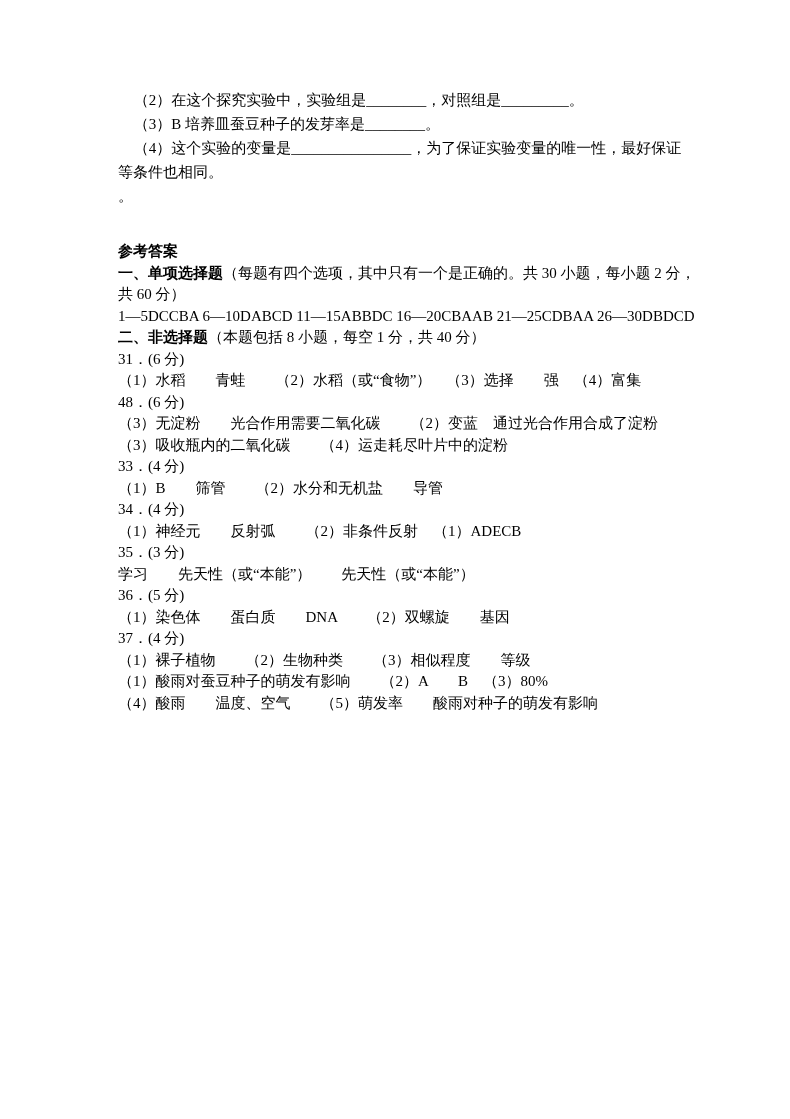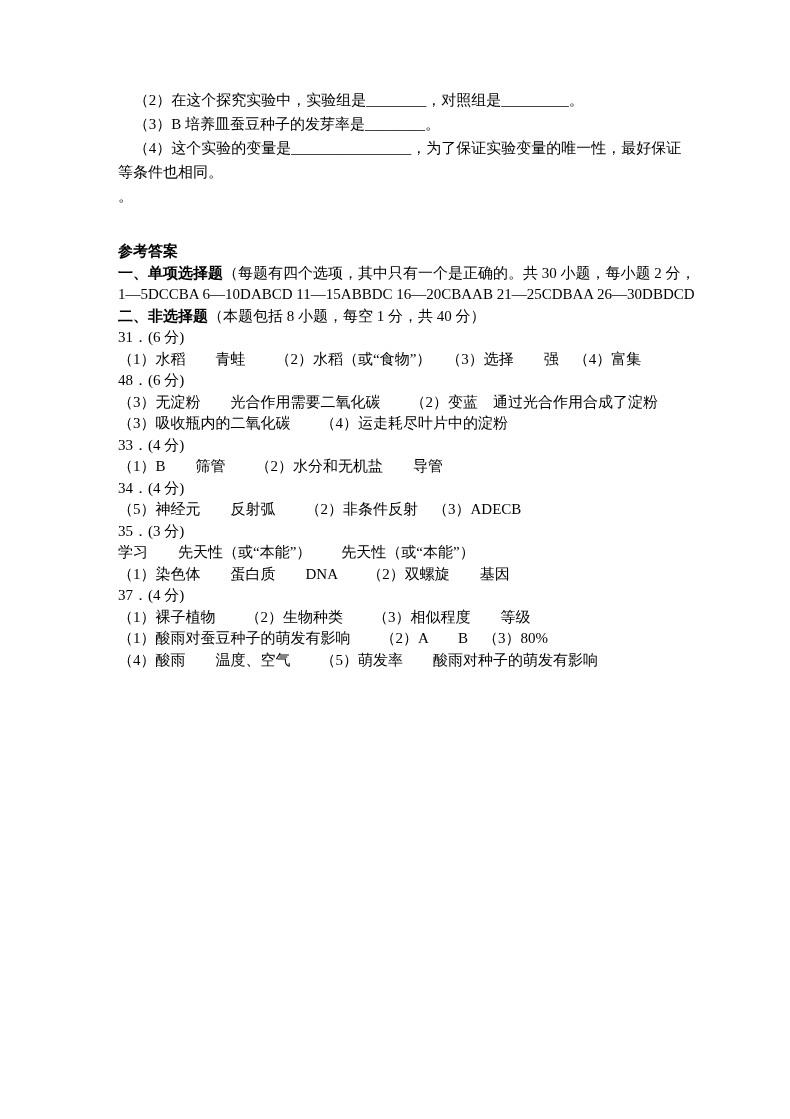--- a/index.html
+++ b/index.html
@@ -46,32 +46,34 @@
   <div class="q-block">
       <div class="line indent"><span>（2）在这个探究实验中，实验组是________，对照组是_________。</span></div>
       <div class="line indent"><span>（3）B 培养皿蚕豆种子的发芽率是________。</span></div>
       <div class="line indent"><span>（4）这个实验的变量是________________，为了保证实验变量的唯一性，最好保证</span></div>
       <div class="line"><span>等条件也相同。</span></div>
       <div class="line"><span>。</span></div>
     </div>
   <div class="a-block">
       <div class="line"><span class="bold">参考答案</span></div>
       <div class="line"><span class="bold">一、单项选择题</span><span>（每题有四个选项，其中只有一个是正确的。共 30 小题，每小题 2 分，</span></div>
+      <div class="line"><span>共 60 分）</span></div>
       <div class="line"><span>1—5DCCBA 6—10DABCD 11—15ABBDC 16—20CBAAB 21—25CDBAA 26—30DBDCD</span></div>
       <div class="line"><span class="bold">二、非选择题</span><span>（本题包括 8 小题，每空 1 分，共 40 分）</span></div>
       <div class="line"><span>31．(6 分)</span></div>
       <div class="line"><span>（1）水稻　　青蛙　　（2）水稻（或“食物”）　（3）选择　　强　（4）富集</span></div>
       <div class="line"><span>48．(6 分)</span></div>
       <div class="line"><span>（3）无淀粉　　光合作用需要二氧化碳　　（2）变蓝　通过光合作用合成了淀粉</span></div>
       <div class="line"><span>（3）吸收瓶内的二氧化碳　　（4）运走耗尽叶片中的淀粉</span></div>
       <div class="line"><span>33．(4 分)</span></div>
       <div class="line"><span>（1）B　　筛管　　（2）水分和无机盐　　导管</span></div>
       <div class="line"><span>34．(4 分)</span></div>
-      <div class="line"><span>（5）神经元　　反射弧　　（2）非条件反射　（3）ADECB</span></div>
+      <div class="line"><span>（1）神经元　　反射弧　　（2）非条件反射　（1）ADECB</span></div>
       <div class="line"><span>35．(3 分)</span></div>
       <div class="line"><span>学习　　先天性（或“本能”）　　先天性（或“本能”）</span></div>
+      <div class="line"><span>36．(5 分)</span></div>
       <div class="line"><span>（1）染色体　　蛋白质　　DNA　　（2）双螺旋　　基因</span></div>
       <div class="line"><span>37．(4 分)</span></div>
       <div class="line"><span>（1）裸子植物　　（2）生物种类　　（3）相似程度　　等级</span></div>
       <div class="line"><span>（1）酸雨对蚕豆种子的萌发有影响　　（2）A　　B　（3）80%</span></div>
       <div class="line"><span>（4）酸雨　　温度、空气　　（5）萌发率　　酸雨对种子的萌发有影响</span></div>
     </div>
 </div>
 
 </body></html>

